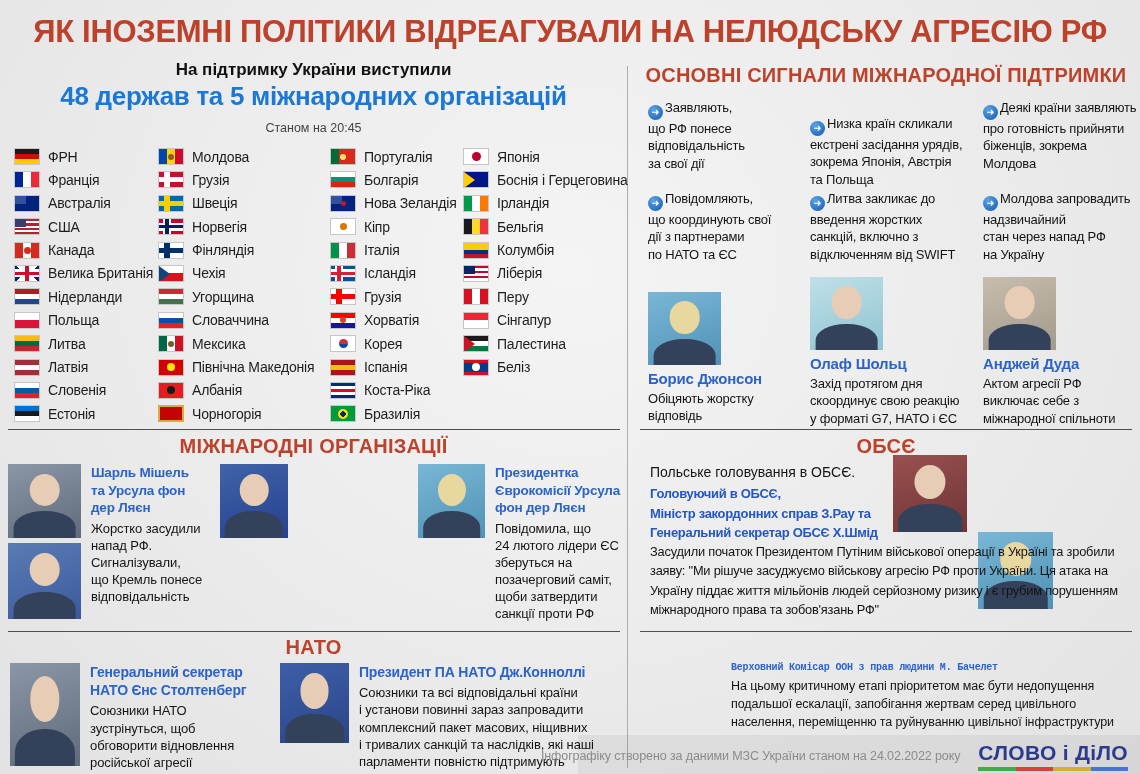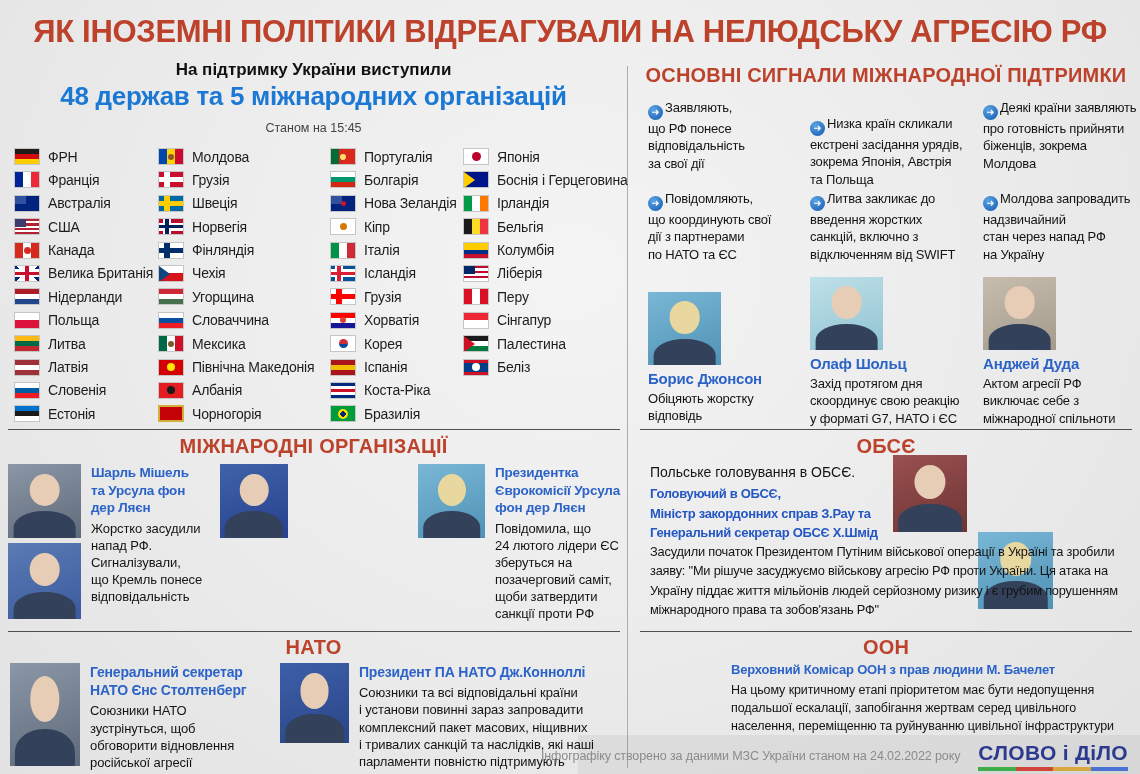--- a/index.html
+++ b/index.html
@@ -49,41 +49,41 @@
   
   .bullet{font-size:13px;color:#141414;line-height:1.34;letter-spacing:-0.2px;}
   .bicon{display:inline-flex;align-items:center;justify-content:center;width:15px;height:15px;
          border-radius:50%;background:radial-gradient(circle at 35% 30%,#5aa4e4,#1258ad);
          color:#fff;font-size:9.5px;font-weight:700;vertical-align:-3px;margin-right:2px;}
   .leader .name{font-size:15px;font-weight:700;color:#2c63c8;margin-top:5px;letter-spacing:-0.2px;}
   .leader .lbody{font-size:13px;color:#141414;line-height:1.34;margin-top:3px;letter-spacing:-0.2px;}
   .osce-intro{font-size:14px;color:#141414;}
   .osce-names{font-size:13px;font-weight:700;color:#2456c4;line-height:1.5;margin-top:4px;letter-spacing:-0.3px;}
   .osce-quote{font-size:12.8px;color:#141414;line-height:1.52;letter-spacing:-0.2px;}
-  .un-title{font-size:13px;font-weight:700;color:#2c63c8;letter-spacing:-0.2px;}
+  .un-title{font-size:10px;font-weight:700;color:#2c63c8;letter-spacing:-0.2px;font-family:Liberation Mono, monospace;}
   .un-body{font-size:12.5px;color:#141414;line-height:1.45;margin-top:4px;letter-spacing:-0.1px;}
   
   .footer-band{left:578px;top:735px;width:562px;height:39px;background:rgba(0,0,0,0.05);}
   .footer{right:12px;top:741px;display:flex;align-items:center;gap:18px;}
   .credit{font-size:12.5px;color:#8b8b8b;letter-spacing:-0.1px;}
   .logo-text{font-size:21px;font-weight:800;color:#2b3a8f;letter-spacing:0.3px;white-space:nowrap;}
   .logo-bar{display:flex;height:4px;margin-top:2px;}
   .logo-bar span{flex:1;}
 </style>
 </head>
 <body>
 
 <div id="root">
 
   <div class="abs title">ЯК ІНОЗЕМНІ ПОЛІТИКИ ВІДРЕАГУВАЛИ НА НЕЛЮДСЬКУ АГРЕСІЮ РФ</div>
 
   <div class="abs support">
     <div class="s1">На підтримку України виступили</div>
     <div class="s2">48 держав та 5 міжнародних організацій</div>
-    <div class="s3">Станом на 15:45</div>
+    <div class="s3">Станом на 20:45</div>
   </div>
 
   <div class="abs vdivider"></div>
 
   <div class="abs ccol" style="left:14px;">
       <div class="country-row">
         <span class="flag" style="flex-direction: column;">
           <div class="fs" style="background: rgb(31, 26, 23);"></div>
           <div class="fs" style="background: rgb(208, 11, 11);"></div>
           <div class="fs" style="background: rgb(255, 206, 0);"></div>
@@ -577,21 +577,20 @@
     <div class="osce-names pre">Головуючий в ОБСЄ,
 Міністр закордонних справ З.Рау та
 Генеральний секретар ОБСЄ Х.Шмід</div>
   </div>
   <div class="abs photo ph-red" style="left:893px;top:455px;width:74px;height:77px;"></div>
   <div class="abs photo ph-blond" style="left:978px;top:455px;width:75px;height:77px;"></div>
 
   <div class="abs osce-quote" style="left:650px;top:542px;width:483px;">Засудили початок Президентом Путіним військової операції в Україні та зробили заяву: "Ми рішуче засуджуємо військову агресію РФ проти України. Ця атака на Україну піддає життя мільйонів людей серйозному ризику і є грубим порушенням міжнародного права та зобов'язань РФ"</div>
 
   <div class="abs hline" style="left:640px;top:631px;width:492px;"></div>
-  <div class="abs sec-h" style="left:632px;top:636px;width:508px;">ООН</div>
 
   <div class="abs" style="left:731px;top:662px;width:402px;">
     <div class="un-title">Верховний Комісар ООН з прав людини М. Бачелет</div>
     <div class="un-body">На цьому критичному етапі пріоритетом має бути недопущення подальшої ескалації, запобігання жертвам серед цивільного населення, переміщенню та руйнуванню цивільної інфраструктури</div>
   </div>
 
   <div class="abs footer-band"></div>
   <div class="abs footer">
     <div class="credit">Інфографіку створено за даними МЗС України станом на 24.02.2022 року</div>
     <div class="logo">

